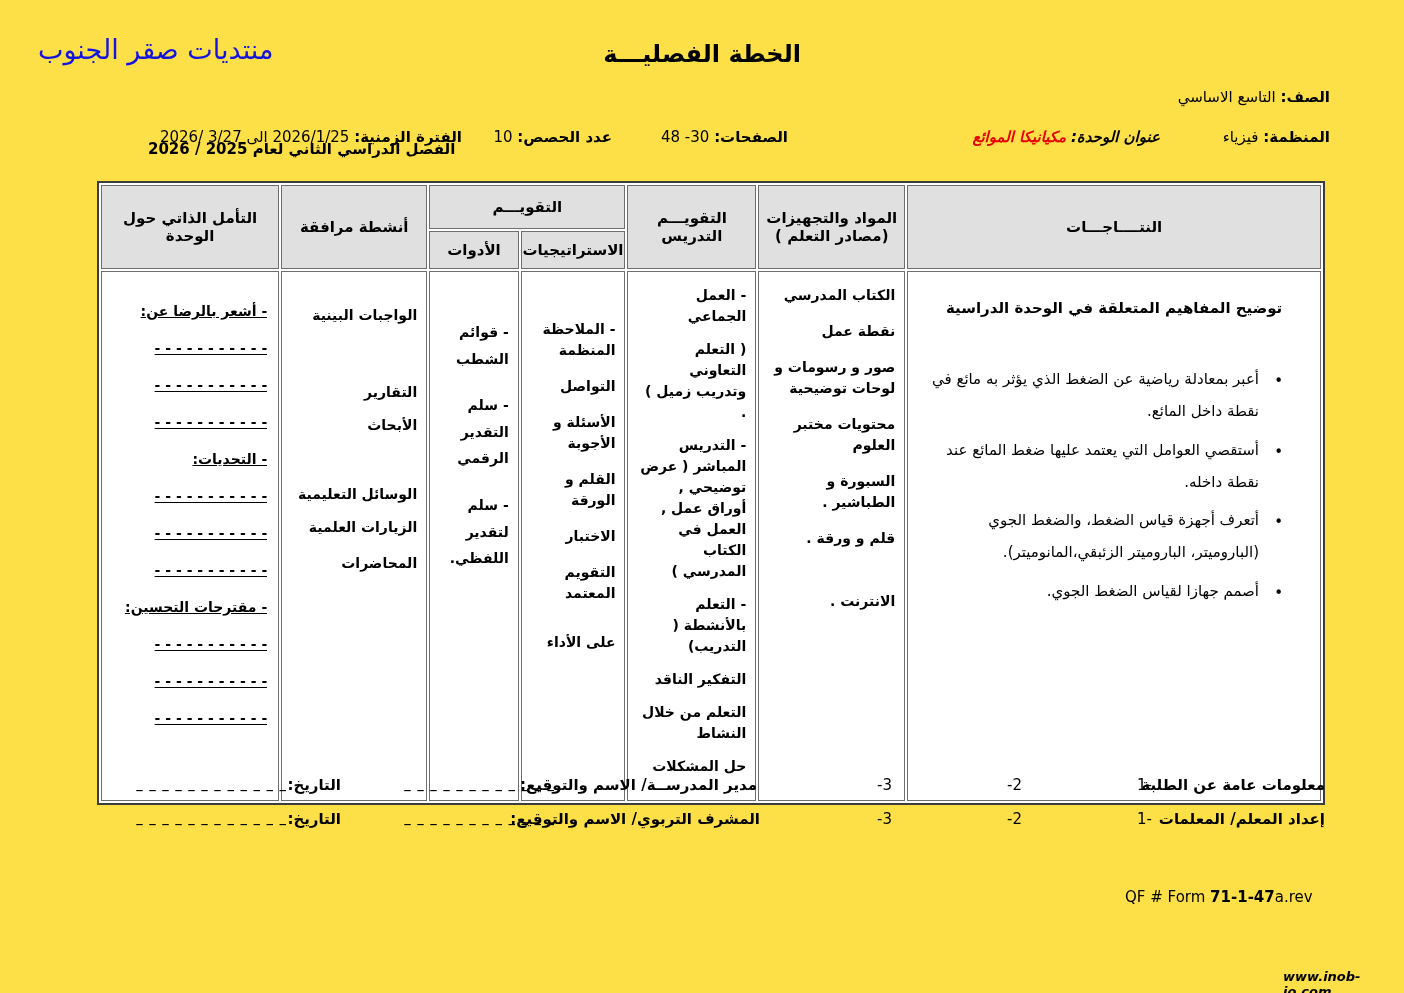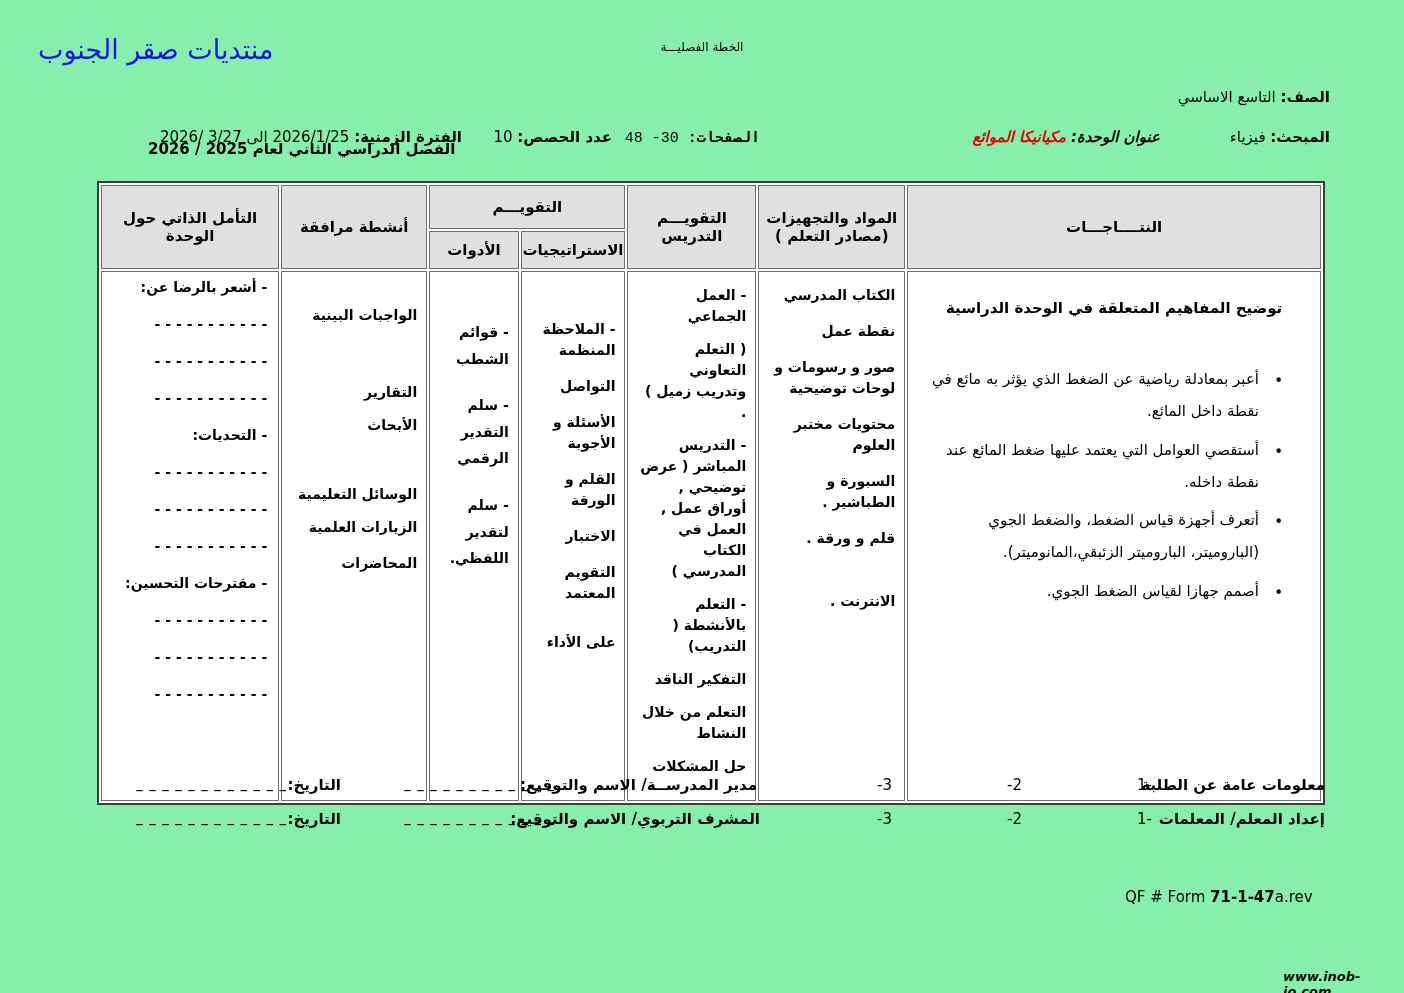--- a/index.html
+++ b/index.html
@@ -1,21 +1,21 @@
 <!DOCTYPE html>
 <html lang="ar"><head>
 <meta charset="utf-8">
 <style>
   html,body{margin:0;padding:0;background:#ffffff;}
   body{font-family:"DejaVu Sans",sans-serif;color:#000;}
-  .page{position:relative;width:1404px;height:993px;background:#86efac;overflow:hidden;}
+  .page{position:relative;width:1404px;height:993px;background:#fde047;overflow:hidden;}
 
   
   .site-name{position:absolute;left:38px;top:34px;font-size:27px;color:#1414e0;white-space:nowrap;}
-  .doc-title{position:absolute;left:50%;transform:translateX(-50%);top:40px;font-size:12px;font-weight:normal;white-space:nowrap;}
+  .doc-title{position:absolute;left:50%;transform:translateX(-50%);top:40px;font-size:24px;font-weight:bold;white-space:nowrap;}
   .info{position:absolute;direction:rtl;font-size:15px;white-space:nowrap;}
   .info b{font-weight:bold;}
   .red{color:#e80000;font-weight:bold;}
 
   
   table.plan{position:absolute;left:97px;top:181px;width:1228px;table-layout:fixed;
     border-collapse:separate;border-spacing:2px;border:2px solid #3c3c3c;background:#fff;}
   table.plan th,table.plan td{border:1px solid #6e6e6e;font-family:"DejaVu Sans",sans-serif;}
   table.plan th{background:#e0e0e0;font-size:15px;font-weight:bold;text-align:center;vertical-align:middle;white-space:pre-line;}
   tr.hrow1 th{height:40px;}
@@ -52,21 +52,21 @@
 
   
   td.activities .cell-pad{padding-top:32px;}
   td.activities .list-item:nth-child(1){margin-bottom:56px;}
   td.activities .list-item:nth-child(2){margin-bottom:12px;margin-top:15px;}
   td.activities .list-item:nth-child(3){margin-bottom:48px;}
   td.activities .list-item:nth-child(4){margin-bottom:12px;}
   td.activities .list-item:nth-child(5){margin-bottom:15px;}
 
   
-  td.reflection .cell-pad{padding:4px 10px;}
+  td.reflection .cell-pad{padding:28px 10px;text-decoration:underline;}
   td.reflection .list-item{margin-bottom:16px;white-space:nowrap;overflow:hidden;}
 
   
   .f-abs{position:absolute;font-size:15px;white-space:nowrap;}
   .f-bold{font-weight:bold;}
   .sig-line{font-size:13px;font-weight:bold;letter-spacing:1px;}
   .num{direction:ltr;font-size:15px;}
   .form-line{position:absolute;left:1125px;top:888px;font-size:15px;direction:ltr;white-space:nowrap;}
   .form-line .fb{font-weight:bold;}
   .website{position:absolute;left:1283px;top:969px;font-size:13px;font-weight:bold;font-style:italic;direction:ltr;}
@@ -79,28 +79,28 @@
   <div class="site-name">منتديات صقر الجنوب</div>
   <div class="doc-title">الخطة الفصليـــة</div>
 
   <div class="info" style="right:74px;top:88px;">
     <b>الصف:</b>
     <span>التاسع  الاساسي</span>
   </div>
   <div class="info" style="left:148px;top:96px;font-weight:bold;margin-top:44px;">الفصل الدراسي الثاني لعام 2025 / 2026</div>
 
   <div class="info" style="right:74px;top:128px;">
-    <b>المبحث:</b>
+    <b>المنظمة:</b>
     <span>فيزياء</span>
   </div>
   <div class="info" style="right:244px;top:128px;font-style:italic;">
     <b>عنوان الوحدة:</b>
     <span class="red">مكيانيكا الموائع</span>
   </div>
-  <div class="info" style="right:644px;top:128px;font-family:Liberation Mono, monospace;">
+  <div class="info" style="right:616px;top:128px;">
     <b>الصفحات:</b>
     <span>30- 48</span>
   </div>
   <div class="info" style="right:792px;top:128px;">
     <b>عدد الحصص:</b>
     <span>10</span>
   </div>
   <div class="info" style="right:942px;top:128px;">
     <b>الفترة الزمنية:</b>
     <span>2026/1/25 الى 3/27 /2026</span>

